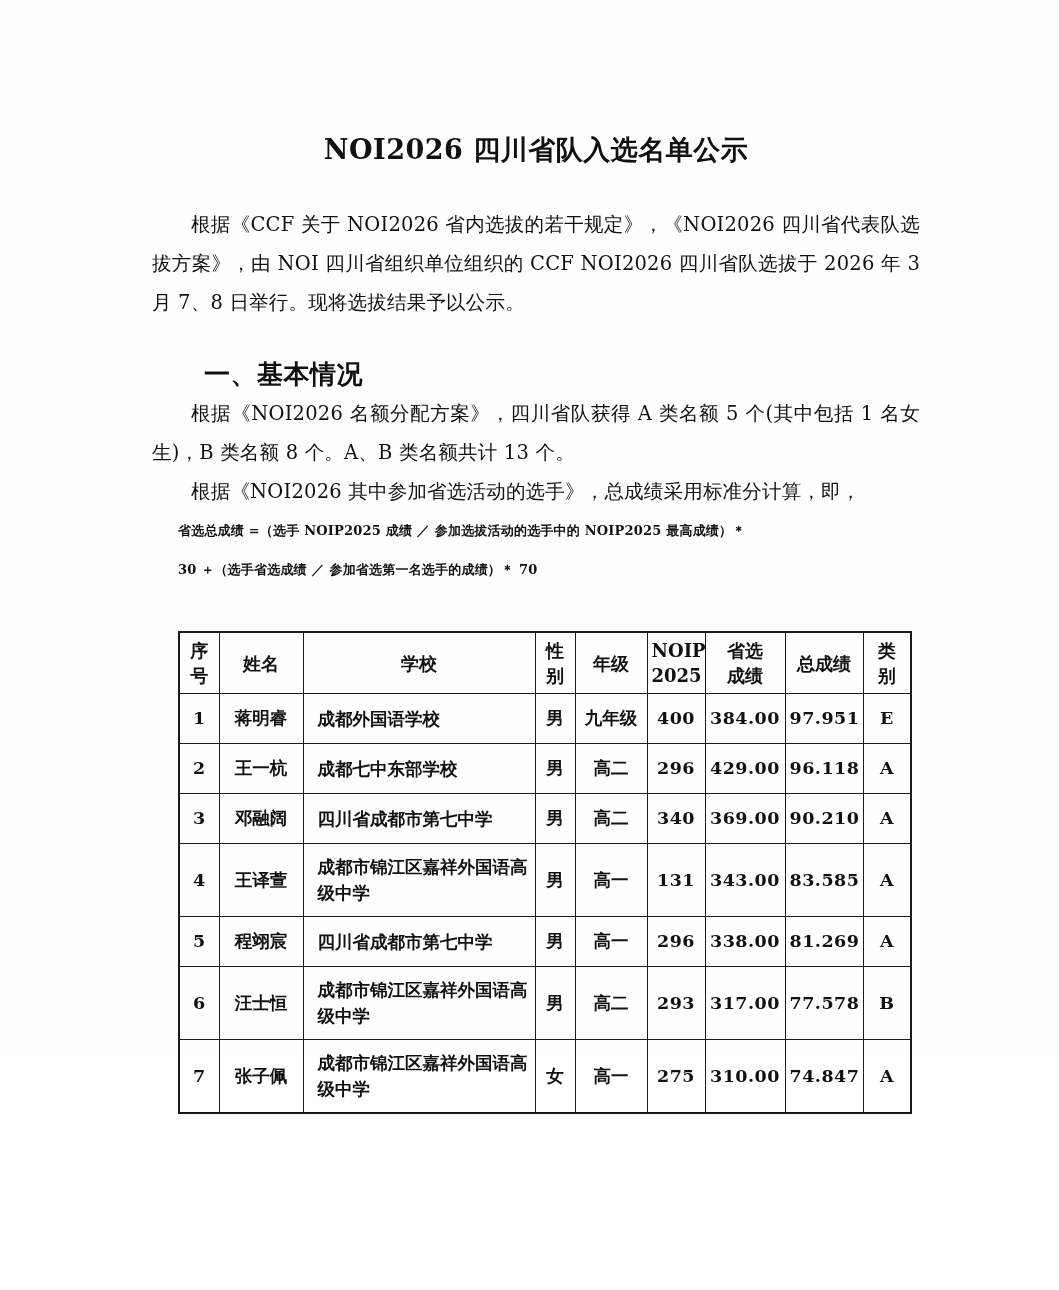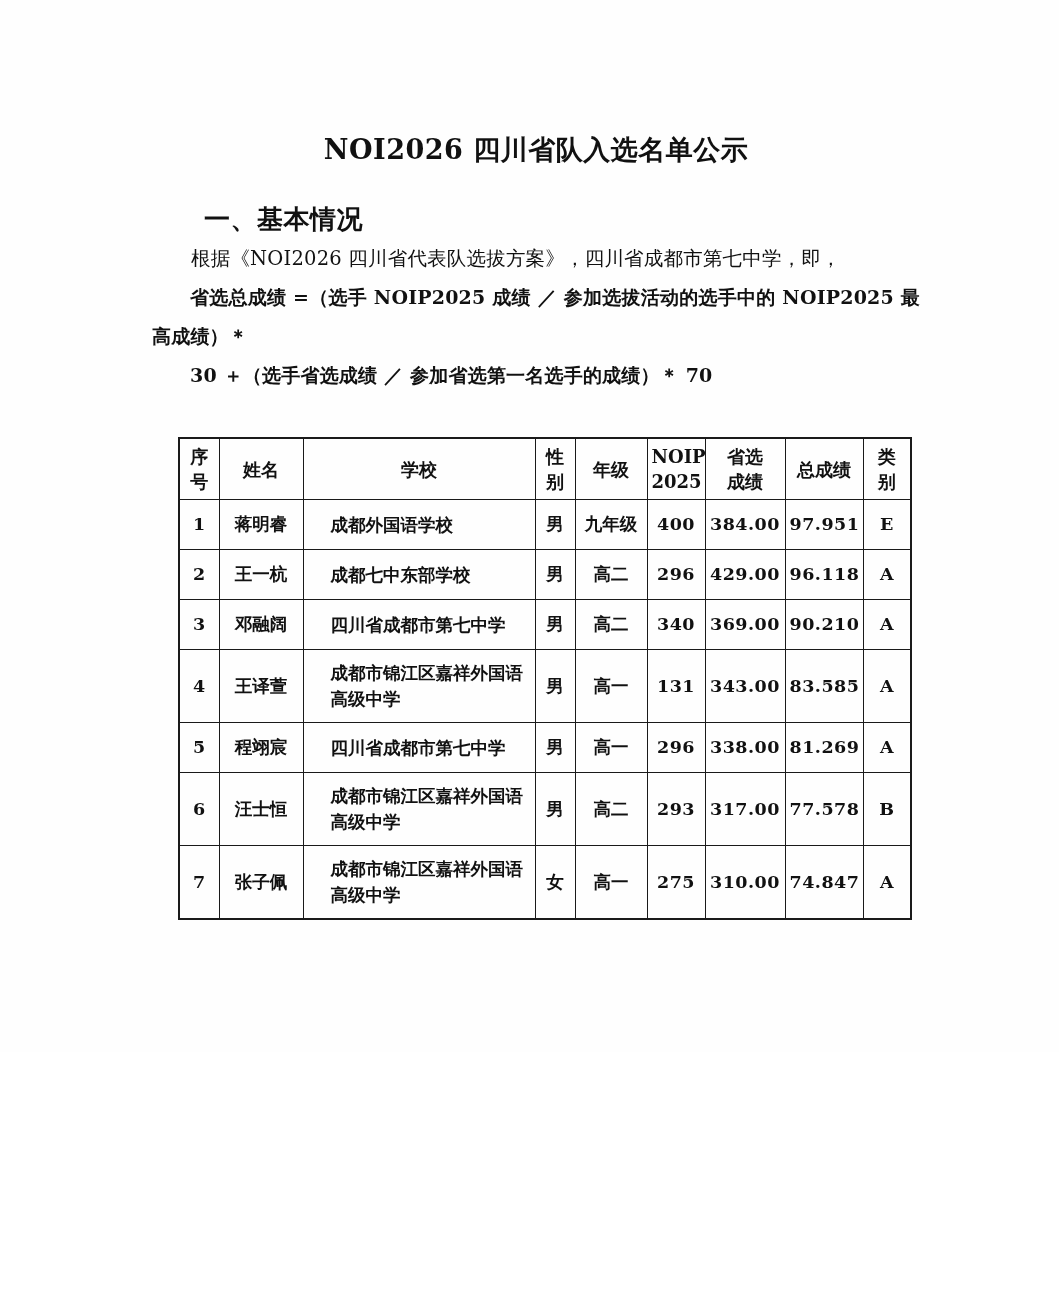--- a/index.html
+++ b/index.html
@@ -59,21 +59,21 @@
     font-weight: bold;
     line-height: 39px;
     margin: 0;
     text-indent: 2em;
     letter-spacing: 0.5px;
   }
   .gap-before-sec1 { margin-top: 33px; }
   .gap-before-sec2 { margin-top: 58px; }
 
   .formula {
-    font-size: 19px;
+    font-size: 13px;
     font-weight: bold;
     line-height: 39px;
     margin: 0;
     text-indent: 2em;
     letter-spacing: 0.2px;
     text-align: justify;
     text-justify: inter-ideograph;
   }
 
   
@@ -102,21 +102,21 @@
     height: 60px;
     font-size: 18px;
   }
   table.roster tbody td {
     height: 49px;
     text-align: center;
     font-weight: bold;
   }
   table.roster tbody td.school {
     text-align: left;
-    padding-left: 27px;
+    padding-left: 14px;
     font-weight: bold;
     line-height: 26px;
   }
   table.roster tbody td.num,
   table.roster tbody td.score {
     font-family: "DejaVu Serif", "Liberation Serif", serif;
     letter-spacing: 0.5px;
   }
   table.roster tbody tr.tall td { height: 72px; }
 
@@ -134,25 +134,27 @@
   .hdr-stack { display: block; }
 </style>
 </head>
 <body>
 
 <div class="page">
   <div class="content">
 
     <h1 class="doc-title">NOI2026 四川省队入选名单公示</h1>
 
+    <p class="para first">根据《CCF 关于 NOI2026 省内选拔的若干规定》，《NOI2026 四川省代表队选拔方案》，由 NOI 四川省组织单位组织的 CCF NOI2026 四川省队选拔于 2026 年 3 月 7、8 日举行。现将选拔结果予以公示。</p>
 
     <h2 class="section-head gap-before-sec1">一、基本情况</h2>
 
-
-    <p class="para">根据《NOI2026 四川省代表队选拔方案》，四川省成都市第七中学，即，</p>
+    <p class="para">根据《NOI2026 名额分配方案》，四川省队获得 A 类名额 5 个(其中包括 1 名女生)，B 类名额 8 个。A、B 类名额共计 13 个。</p>
+
+    <p class="para">根据《NOI2026 其中参加省选活动的选手》，总成绩采用标准分计算，即，</p>
 
     <p class="formula">省选总成绩 =（选手 NOIP2025 成绩 ／ 参加选拔活动的选手中的 NOIP2025 最高成绩）＊</p>
 
     <p class="formula noindent">30 ＋（选手省选成绩 ／ 参加省选第一名选手的成绩）＊ 70</p>
 
 
 
     <div class="table-wrap">
       <table class="roster">
         <colgroup>

